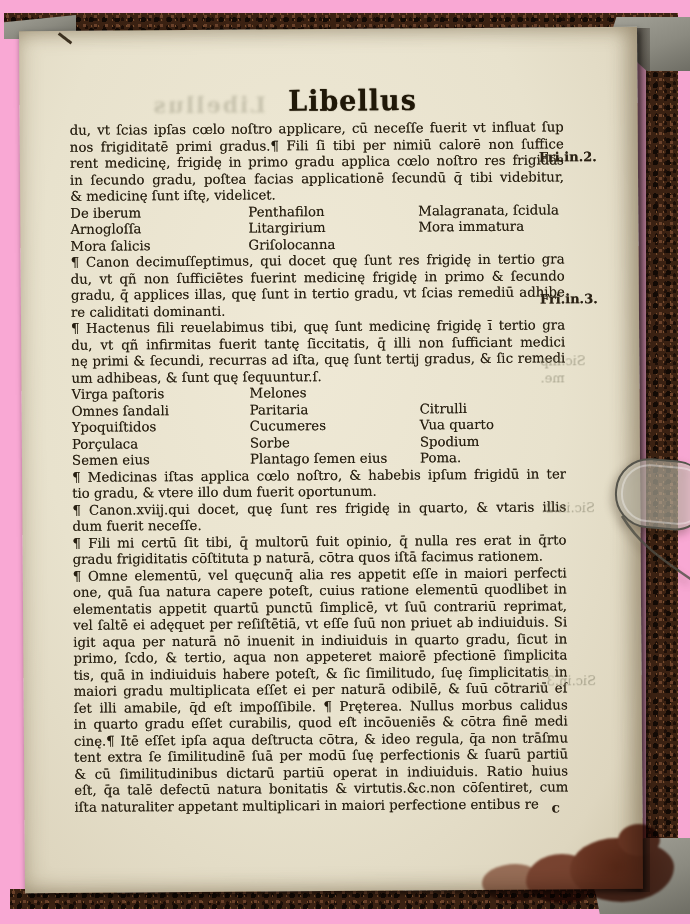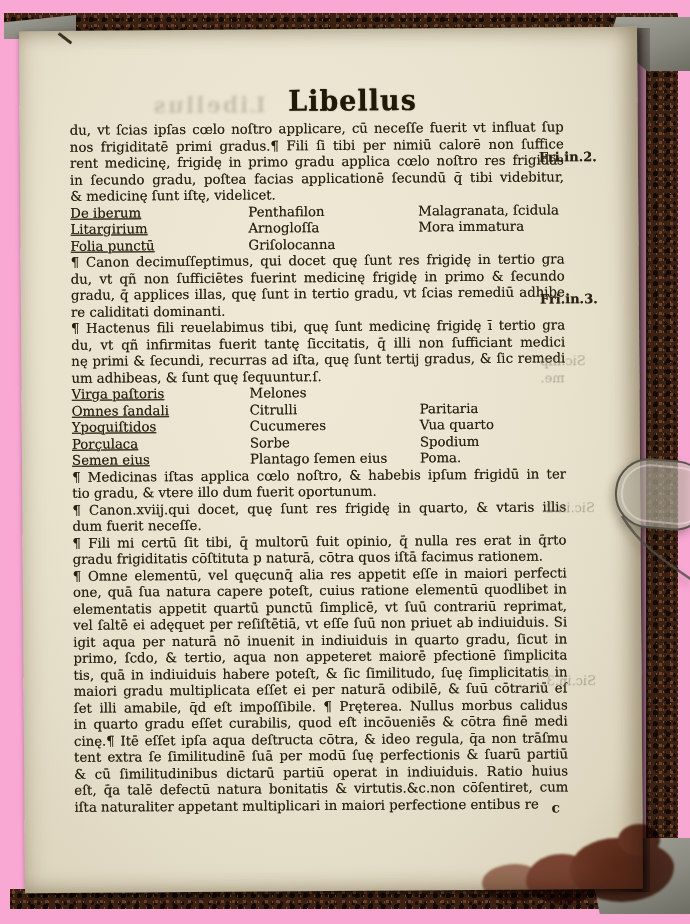--- a/index.html
+++ b/index.html
@@ -44,21 +44,21 @@
 
   
   .text-block{position:absolute;left:50px;top:92px;width:494px;color:#261e10;
     font-size:13.3px;line-height:16.5px;text-shadow:0 0 .5px rgba(40,30,15,.65);}
   .para{margin:0;}
   .line{text-align:justify;text-align-last:justify;height:16.5px;overflow:hidden;}
   .line.last{text-align-last:left;}
   .ptable{margin:0;}
   .trow{display:flex;height:16.5px;overflow:hidden;}
   .tcell{display:block;}
-  .tcell:nth-child(1){width:178px;text-decoration:underline;}
+  .tcell:nth-child(1){width:178px;}
   .tcell:nth-child(2){width:170px;}
   .tcell:nth-child(3){flex:1;}
 
   
   .margin-notes{position:absolute;left:519px;top:0;width:96px;height:100%;}
   .mnote{position:absolute;left:0;font-size:13px;white-space:nowrap;}
   .mnote.print{color:#2a2114;font-weight:bold;text-shadow:0 0 .5px rgba(40,30,15,.6);}
   .mnote.showthrough{color:#7d7a64;opacity:.55;transform:scaleX(-1);filter:blur(.7px);}
 
   .signature{position:absolute;left:527px;top:772px;font-size:14px;font-weight:bold;color:#2a2114;}
@@ -106,26 +106,26 @@
           <div class="line">in ſecundo gradu, poſtea facias applicationē ſecundū q̄ tibi videbitur,</div>
           <div class="line last">&amp; medicinę ſunt iſtę, videlicet.</div>
         </div>
         <div class="ptable">
           <div class="trow">
             <span class="tcell">De iberum</span>
             <span class="tcell">Penthafilon</span>
             <span class="tcell">Malagranata, ſcidula</span>
           </div>
           <div class="trow">
+            <span class="tcell">Arnogloſſa</span>
             <span class="tcell">Litargirium</span>
-            <span class="tcell">Arnogloſſa</span>
             <span class="tcell">Mora immatura</span>
           </div>
           <div class="trow">
-            <span class="tcell">Folia punctū</span>
+            <span class="tcell">Mora ſalicis</span>
             <span class="tcell">Griſolocanna</span>
             <span class="tcell"></span>
           </div>
         </div>
         <div class="para">
           <div class="line">¶ Canon decimuſſeptimus, qui docet quę ſunt res frigidę in tertio gra</div>
           <div class="line">du, vt qñ non ſufficiētes fuerint medicinę frigidę in primo &amp; ſecundo</div>
           <div class="line">gradu, q̄ applices illas, quę ſunt in tertio gradu, vt ſcias remediū adhibe</div>
           <div class="line last">re caliditati dominanti.</div>
         </div>
@@ -135,22 +135,22 @@
           <div class="line">nę primi &amp; ſecundi, recurras ad iſta, quę ſunt tertij gradus, &amp; ſic remedi</div>
           <div class="line last">um adhibeas, &amp; ſunt quę ſequuntur.ſ.</div>
         </div>
         <div class="ptable">
           <div class="trow">
             <span class="tcell">Virga paſtoris</span>
             <span class="tcell">Melones</span>
           </div>
           <div class="trow">
             <span class="tcell">Omnes ſandali</span>
+            <span class="tcell">Paritaria</span>
             <span class="tcell">Citrulli</span>
-            <span class="tcell">Paritaria</span>
           </div>
           <div class="trow">
             <span class="tcell">Ypoquiſtidos</span>
             <span class="tcell">Cucumeres</span>
             <span class="tcell">Vua quarto</span>
           </div>
           <div class="trow">
             <span class="tcell">Porçulaca</span>
             <span class="tcell">Sorbe</span>
             <span class="tcell">Spodium</span>

